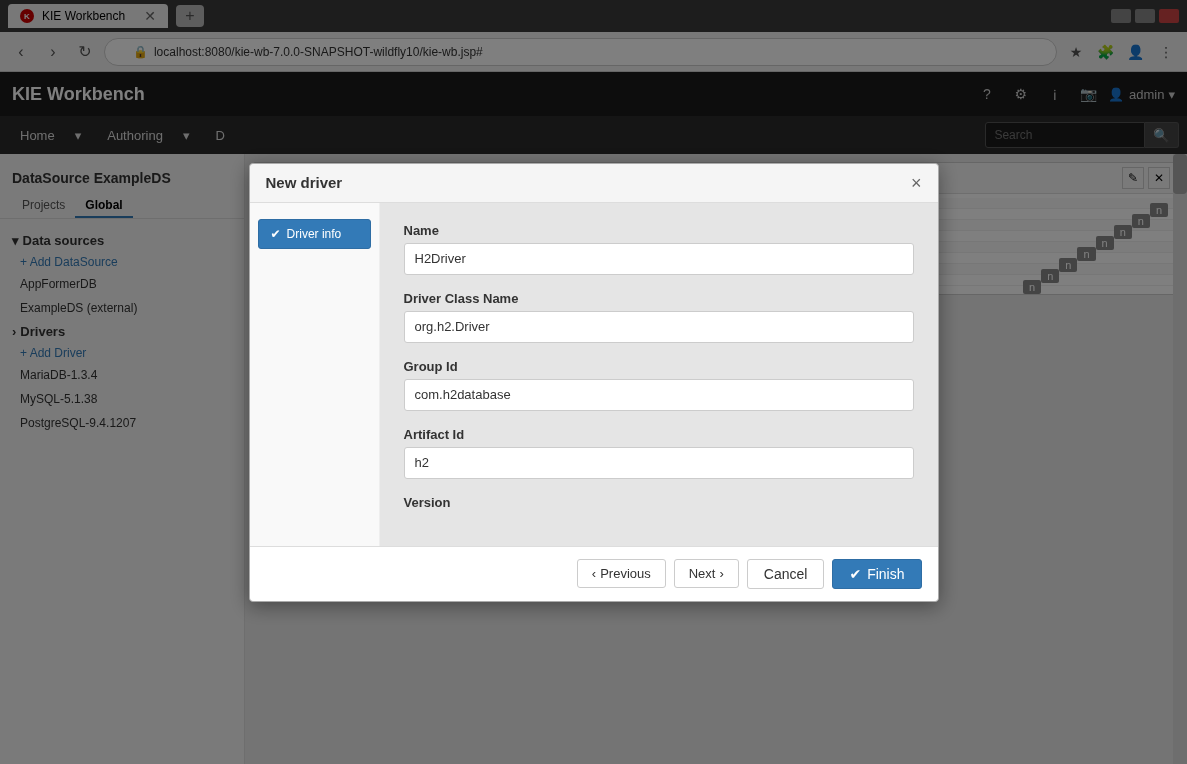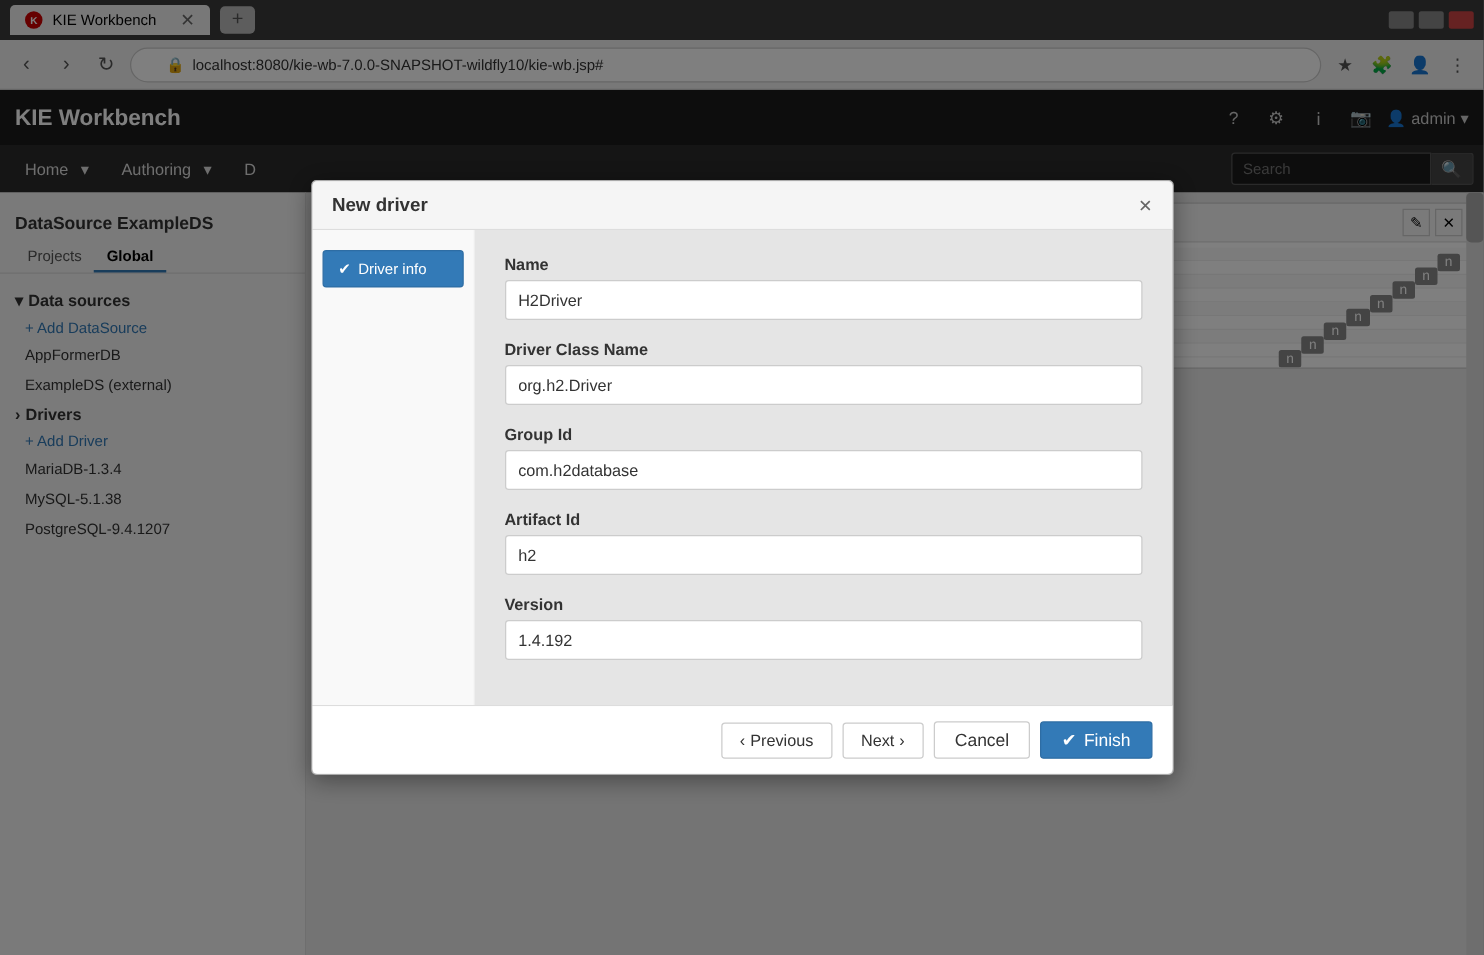--- a/index.html
+++ b/index.html
@@ -179,21 +179,21 @@
       gap: 2px;
     }
     .nav-menu-item {
       color: #ddd;
       padding: 6px 12px;
       cursor: pointer;
       border-radius: 3px;
       font-size: 13px;
       display: flex;
       align-items: center;
-      gap: 10px;
+      gap: 20px;
     }
     .nav-search-area {
       margin-left: auto;
       display: flex;
       align-items: center;
     }
     .nav-search-input {
       height: 26px;
       border: 1px solid #555;
       background: #1a1a1a;
@@ -638,21 +638,20 @@
           <input class="form-input" type="text" value="com.h2database" style="">
         </div>
 
         <div class="form-group">
           <label class="form-label">Artifact Id</label>
           <input class="form-input" type="text" value="h2" style="">
         </div>
 
         <div class="form-group">
           <label class="form-label">Version</label>
-          <input class="form-input" type="text" value="1.4.192" style="">
         </div>
 
       </div>
     </div>
 
     <div class="modal-footer">
       <button class="btn btn-nav">
         <span>‹</span>
         <span>Previous</span>
       </button>

